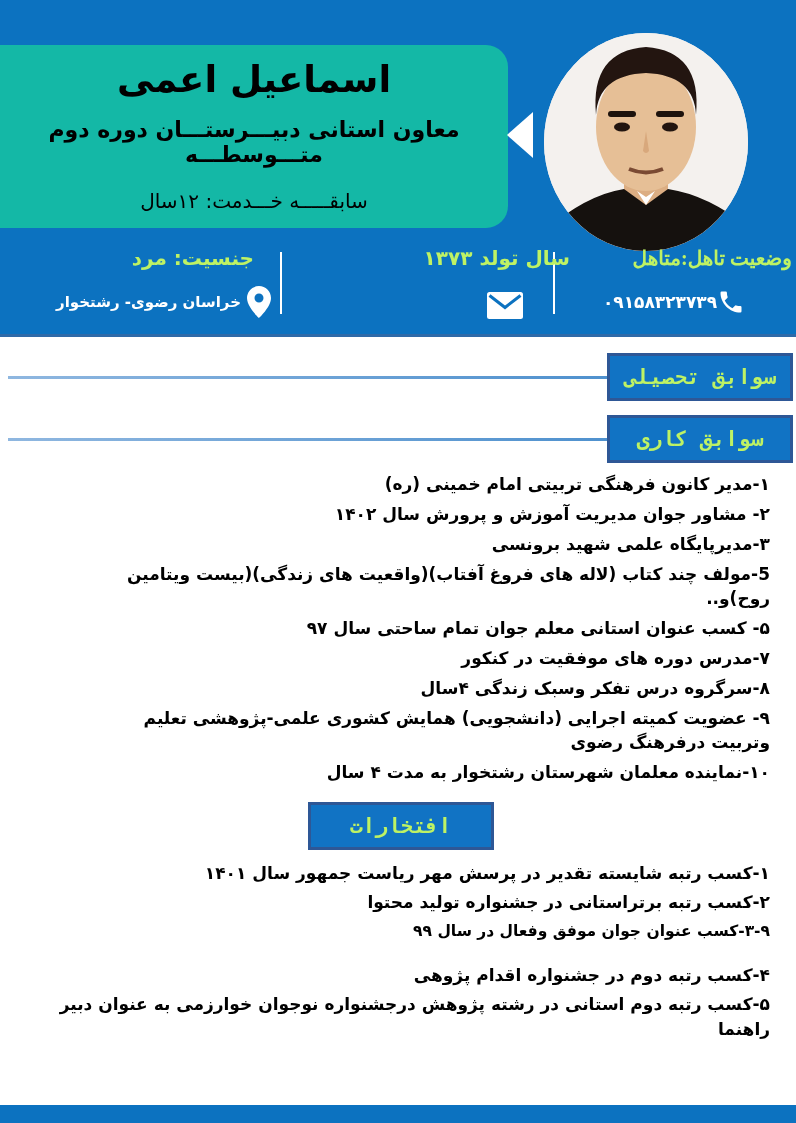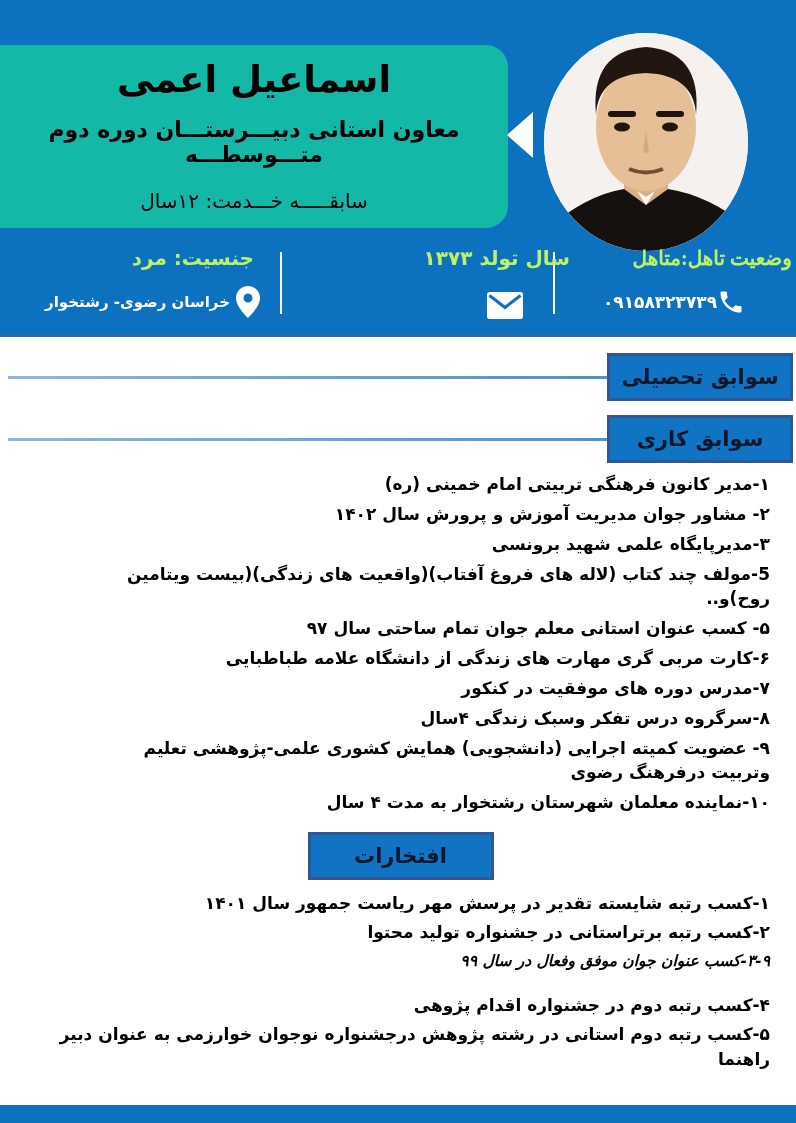--- a/index.html
+++ b/index.html
@@ -43,49 +43,49 @@
   .lbl-marital { left:556px; width:236px; text-align:right;font-family:Liberation Serif, serif; }
   .lbl-birth   { left:282px; width:268px; text-align:right;margin-left:20px; }
   .lbl-gender  { left:0; width:268px; text-align:right; padding-left:0; box-sizing:border-box; padding-right:14px; }
   .row-phone {
     position:absolute; top:288px; left:556px; width:236px;
     display:flex; justify-content:center; align-items:center; gap:0; color:#fff;
   }
   .phone-number { font-size:17px; font-weight:bold; letter-spacing:1px; }
   .mail-wrap { position:absolute; top:292px; left:487px; }
   .row-location {
-    position:absolute; top:286px; left:0; width:270px; box-sizing:border-box; padding-right:10px;
+    position:absolute; top:286px; left:11px; width:270px; box-sizing:border-box; padding-right:10px;
     display:flex; justify-content:flex-start; align-items:center; gap:6px; color:#fff;
   }
   .location-text { font-size:15px; font-weight:bold; }
   .icon svg { display:block; }
 
   
   .content { position:absolute; top:340px; left:0; width:796px; }
   .section-header { display:flex; align-items:center; padding:0 3px 0 8px; }
   .section-rule { flex:1; height:3px; background:linear-gradient(to left,#4f91ce,#8fb7e0); }
   .section-box {
     width:180px; height:42px; background:#1173c4; border:3px solid #2e5796;
-    color:#0f172a; font-size:21px; font-weight:bold;
-    display:flex; align-items:center; justify-content:center; flex:0 0 auto;
+    color:#bef264; font-size:21px; font-weight:bold;
+    display:flex; align-items:center; justify-content:center; flex:0 0 auto;font-family:Liberation Mono, monospace;
   }
   .section-items { padding:11px 26px 0 36px; }
   .item { font-size:17px; font-weight:bold; text-align:right; white-space:pre-line; }
 
   .section-edu .section-header { margin-top:13px; }
   .section-edu .item { line-height:26px; margin-bottom:1px; }
   .section-edu .section-items { padding-top:13px; padding-bottom:14px; }
 
   .section-work .section-header { margin-top:14px; }
   .section-work .item { line-height:24px; margin-bottom:6px; }
   .section-work .section-items { padding-top:9px; padding-bottom:4px; }
 
   .section-honors .section-header { margin-top:8px;flex-direction:column; }
   .section-honors .item { line-height:25px; margin-bottom:4px; }
-  .section-honors .item:nth-child(3) { font-size:15.5px;font-style:italic; }
+  .section-honors .item:nth-child(3) { font-size:15.5px; }
   .section-honors .item:nth-child(4) { margin-top:19px;text-align:right; }
 
   
   .footer-bar { position:absolute; bottom:0; left:0; width:796px; height:18px; background:#0c72c0; }
 </style>
 </head>
 <body>
 
 <div class="page">
 
@@ -161,21 +161,20 @@
         <div class="section-box">سوابق کاری</div>
         <div class="section-rule"></div>
       </div>
       <div class="section-items">
           <div class="item">۱-مدیر کانون فرهنگی تربیتی امام خمینی (ره)</div>
           <div class="item">۲- مشاور جوان مدیریت آموزش و پرورش سال ۱۴۰۲</div>
           <div class="item">۳-مدیرپایگاه علمی شهید برونسی</div>
           <div class="item">5-مولف چند کتاب (لاله های فروغ آفتاب)(واقعیت های زندگی)(بیست ویتامین
 روح)و..</div>
           <div class="item">۵- کسب عنوان استانی معلم جوان تمام ساحتی سال ۹۷</div>
-          <div class="item">۶-کارت مربی گری مهارت های زندگی از دانشگاه علامه طباطبایی</div>
           <div class="item">۷-مدرس دوره های موفقیت در کنکور</div>
           <div class="item">۸-سرگروه درس تفکر وسبک زندگی ۴سال</div>
           <div class="item">۹- عضویت کمیته اجرایی (دانشجویی) همایش کشوری علمی-پژوهشی تعلیم
 وتربیت درفرهنگ رضوی</div>
           <div class="item">۱۰-نماینده معلمان شهرستان رشتخوار به مدت ۴ سال</div>
         </div>
     </div>
 
     <div class="section section-honors">
       <div class="section-header">

